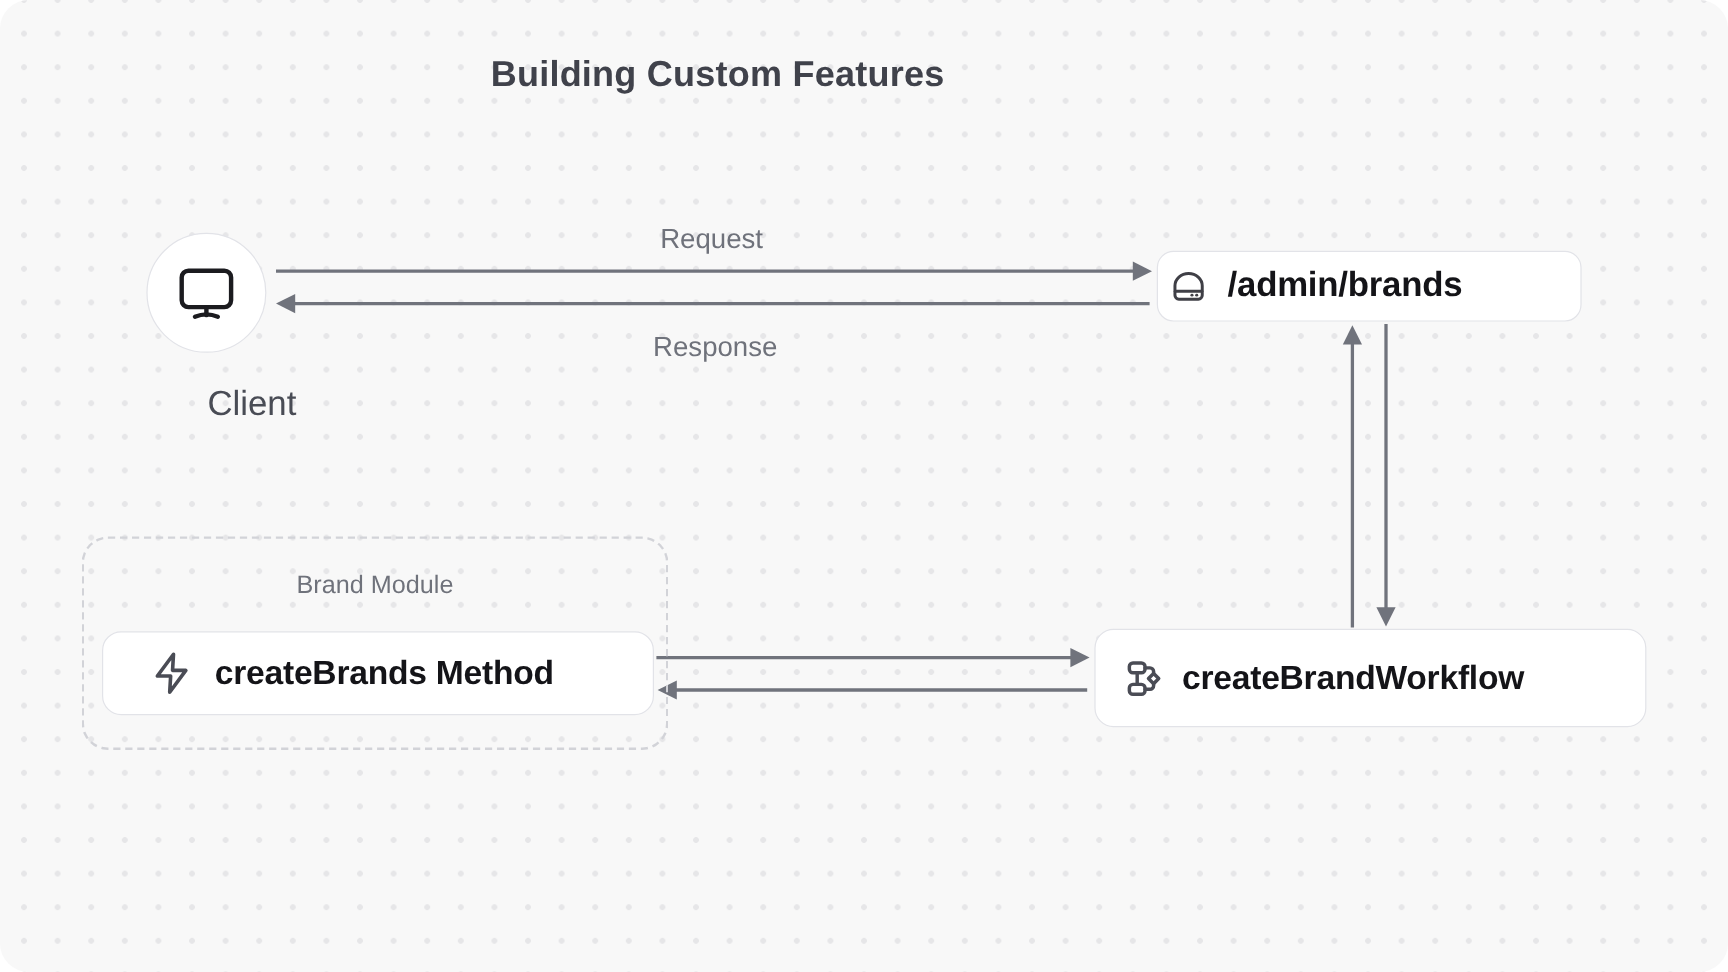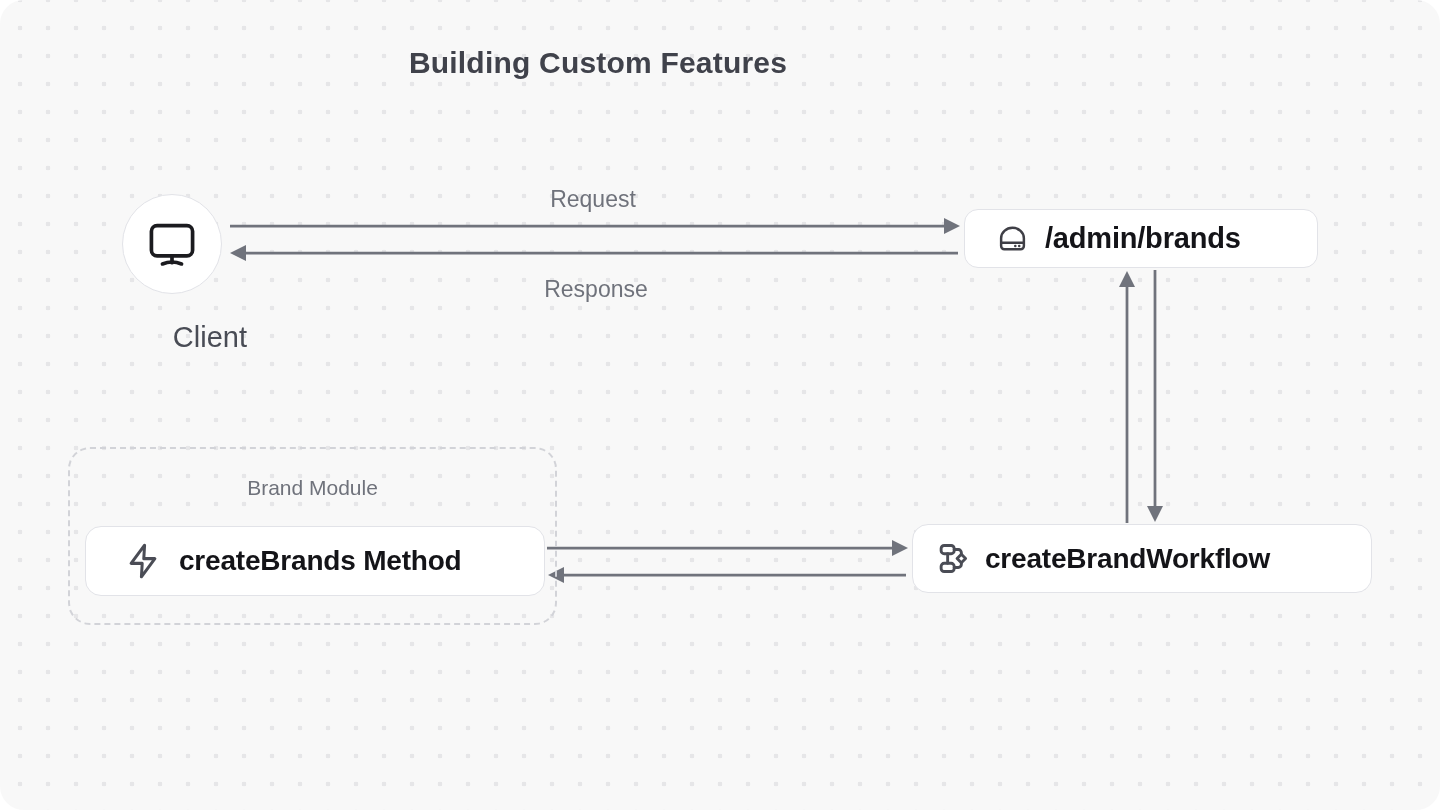--- a/index.html
+++ b/index.html
@@ -54,38 +54,38 @@
     font-size:29px;font-weight:500;color:#494c55;
   }
   .flow-label{
     position:absolute;font-size:23px;font-weight:500;
     color:var(--text-secondary);text-align:center;width:240px;
   }
   .flow-label.request{left:473px;top:186px;}
   .flow-label.response{left:476px;top:276px;}
   .endpoint-box{
     left:964px;top:209px;width:354px;height:59px;border-radius:14px;
-    padding:0 30px;gap:15px;
+    padding:0 8px;gap:15px;
   }
   .endpoint-box .node-label{font-size:29px;}
   .module-container{
     position:absolute;left:68px;top:447px;width:489px;height:178px;
     border:2px dashed var(--dash-border);border-radius:22px;
   }
   .module-label{
     position:absolute;left:0;top:27px;width:100%;text-align:center;
     font-size:21px;font-weight:500;color:var(--text-secondary);
   }
   .method-box{
     left:85px;top:526px;width:460px;height:70px;border-radius:16px;
     padding:0 38px;gap:17px;
   }
   .method-box .node-label{font-size:28px;}
   .workflow-box{
-    left:912px;top:524px;width:460px;height:69px;border-radius:16px;
+    left:912px;top:524px;width:460px;height:82px;border-radius:16px;
     padding:0 24px;gap:15px;
   }
   .workflow-box .node-label{font-size:28px;}
   .icon{display:flex;align-items:center;justify-content:center;flex:0 0 auto;}
 </style>
 </head>
 <body>
 
 <div class="canvas">
 

